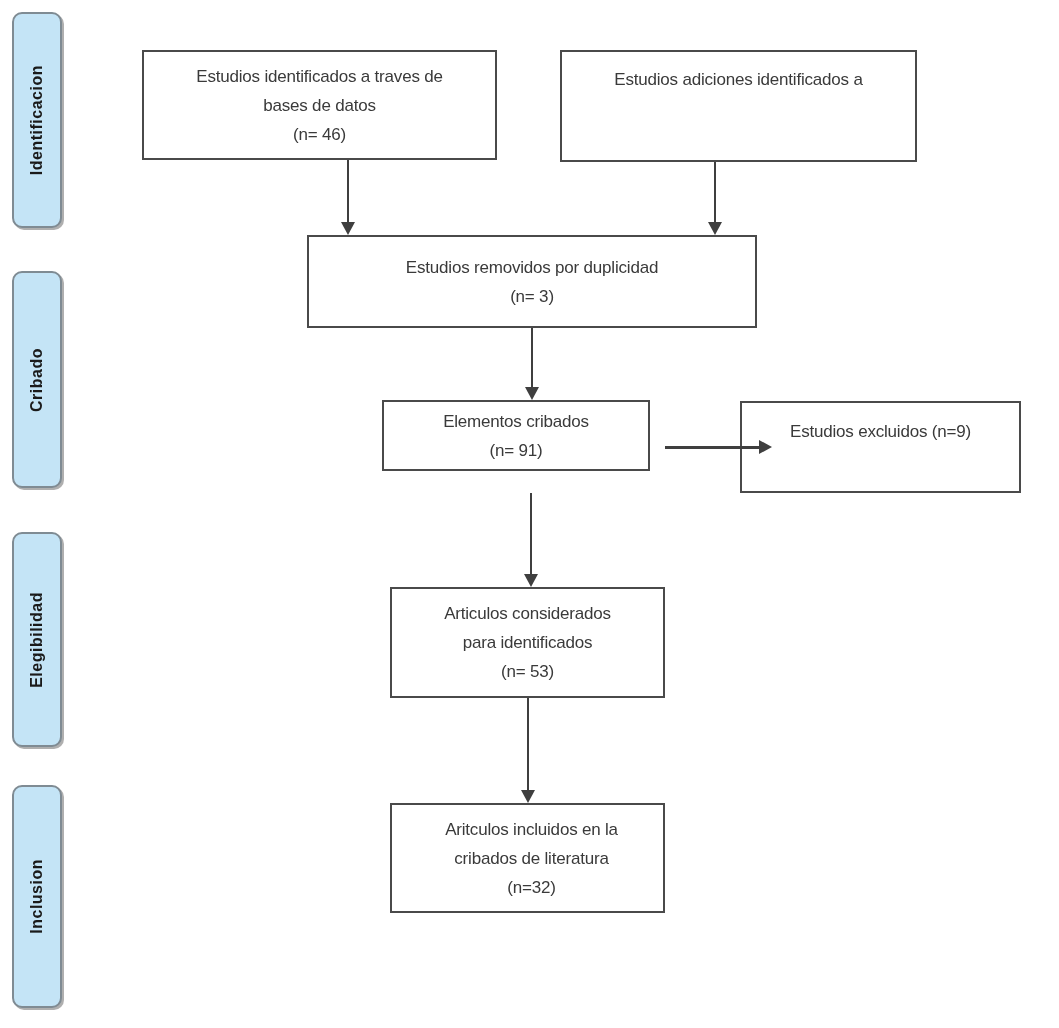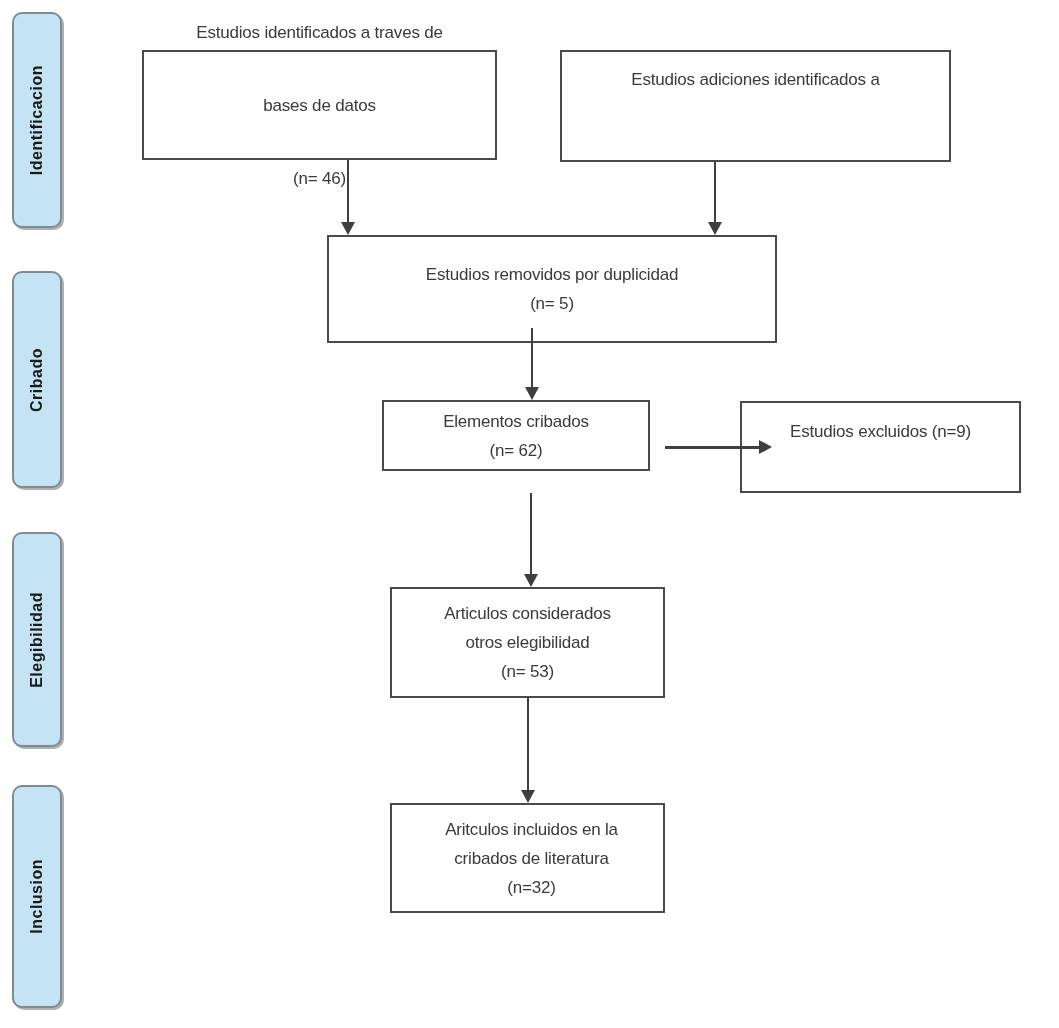--- a/index.html
+++ b/index.html
@@ -89,47 +89,47 @@
   <div class="stage" style="top:271px; height:217px;">
     <span class="stage-label">Cribado</span>
   </div>
   <div class="stage" style="top:532px; height:215px;">
     <span class="stage-label">Elegibilidad</span>
   </div>
   <div class="stage" style="top:785px; height:223px;">
     <span class="stage-label">Inclusion</span>
   </div>
 
-  <div class="fbox" style="left:142px; top:50px; width:355px; height:110px;gap:44px;">
+  <div class="fbox" style="left:142px; top:50px; width:355px; height:110px;">
     <div class="line">Estudios identificados a traves de</div>
     <div class="line">bases de datos</div>
     <div class="line">(n= 46)</div>
   </div>
 
-  <div class="fbox top-align" style="left:560px; top:50px; width:391px; height:112px; padding-top:13px;">
+  <div class="fbox top-align" style="left:560px; top:50px; width:357px; height:112px; padding-top:13px;">
     <div class="line">Estudios adiciones identificados a</div>
   </div>
 
-  <div class="fbox" style="left:307px; top:235px; width:450px; height:108px;margin-left:20px;">
+  <div class="fbox" style="left:307px; top:235px; width:450px; height:93px;">
     <div class="line">Estudios removidos por duplicidad</div>
-    <div class="line">(n= 5)</div>
+    <div class="line">(n= 3)</div>
   </div>
 
   <div class="fbox" style="left:382px; top:400px; width:268px; height:71px;text-align:right;">
     <div class="line">Elementos cribados</div>
-    <div class="line">(n= 62)</div>
+    <div class="line">(n= 91)</div>
   </div>
 
   <div class="fbox top-align" style="left:740px; top:401px; width:281px; height:92px; padding-top:14px;">
     <div class="line">Estudios excluidos (n=9)</div>
   </div>
 
   <div class="fbox" style="left:390px; top:587px; width:275px; height:111px;align-items:center;">
     <div class="line">Articulos considerados</div>
-    <div class="line">otros elegibilidad</div>
+    <div class="line">para identificados</div>
     <div class="line">(n= 53)</div>
   </div>
 
   <div class="fbox" style="left:390px; top:803px; width:275px; height:110px;padding-left:8px;">
     <div class="line">Aritculos incluidos en la</div>
     <div class="line">cribados de literatura</div>
     <div class="line">(n=32)</div>
   </div>
 
   <div class="conn" style="left:347px; top:160px; width:2px; height:63px;"></div>

